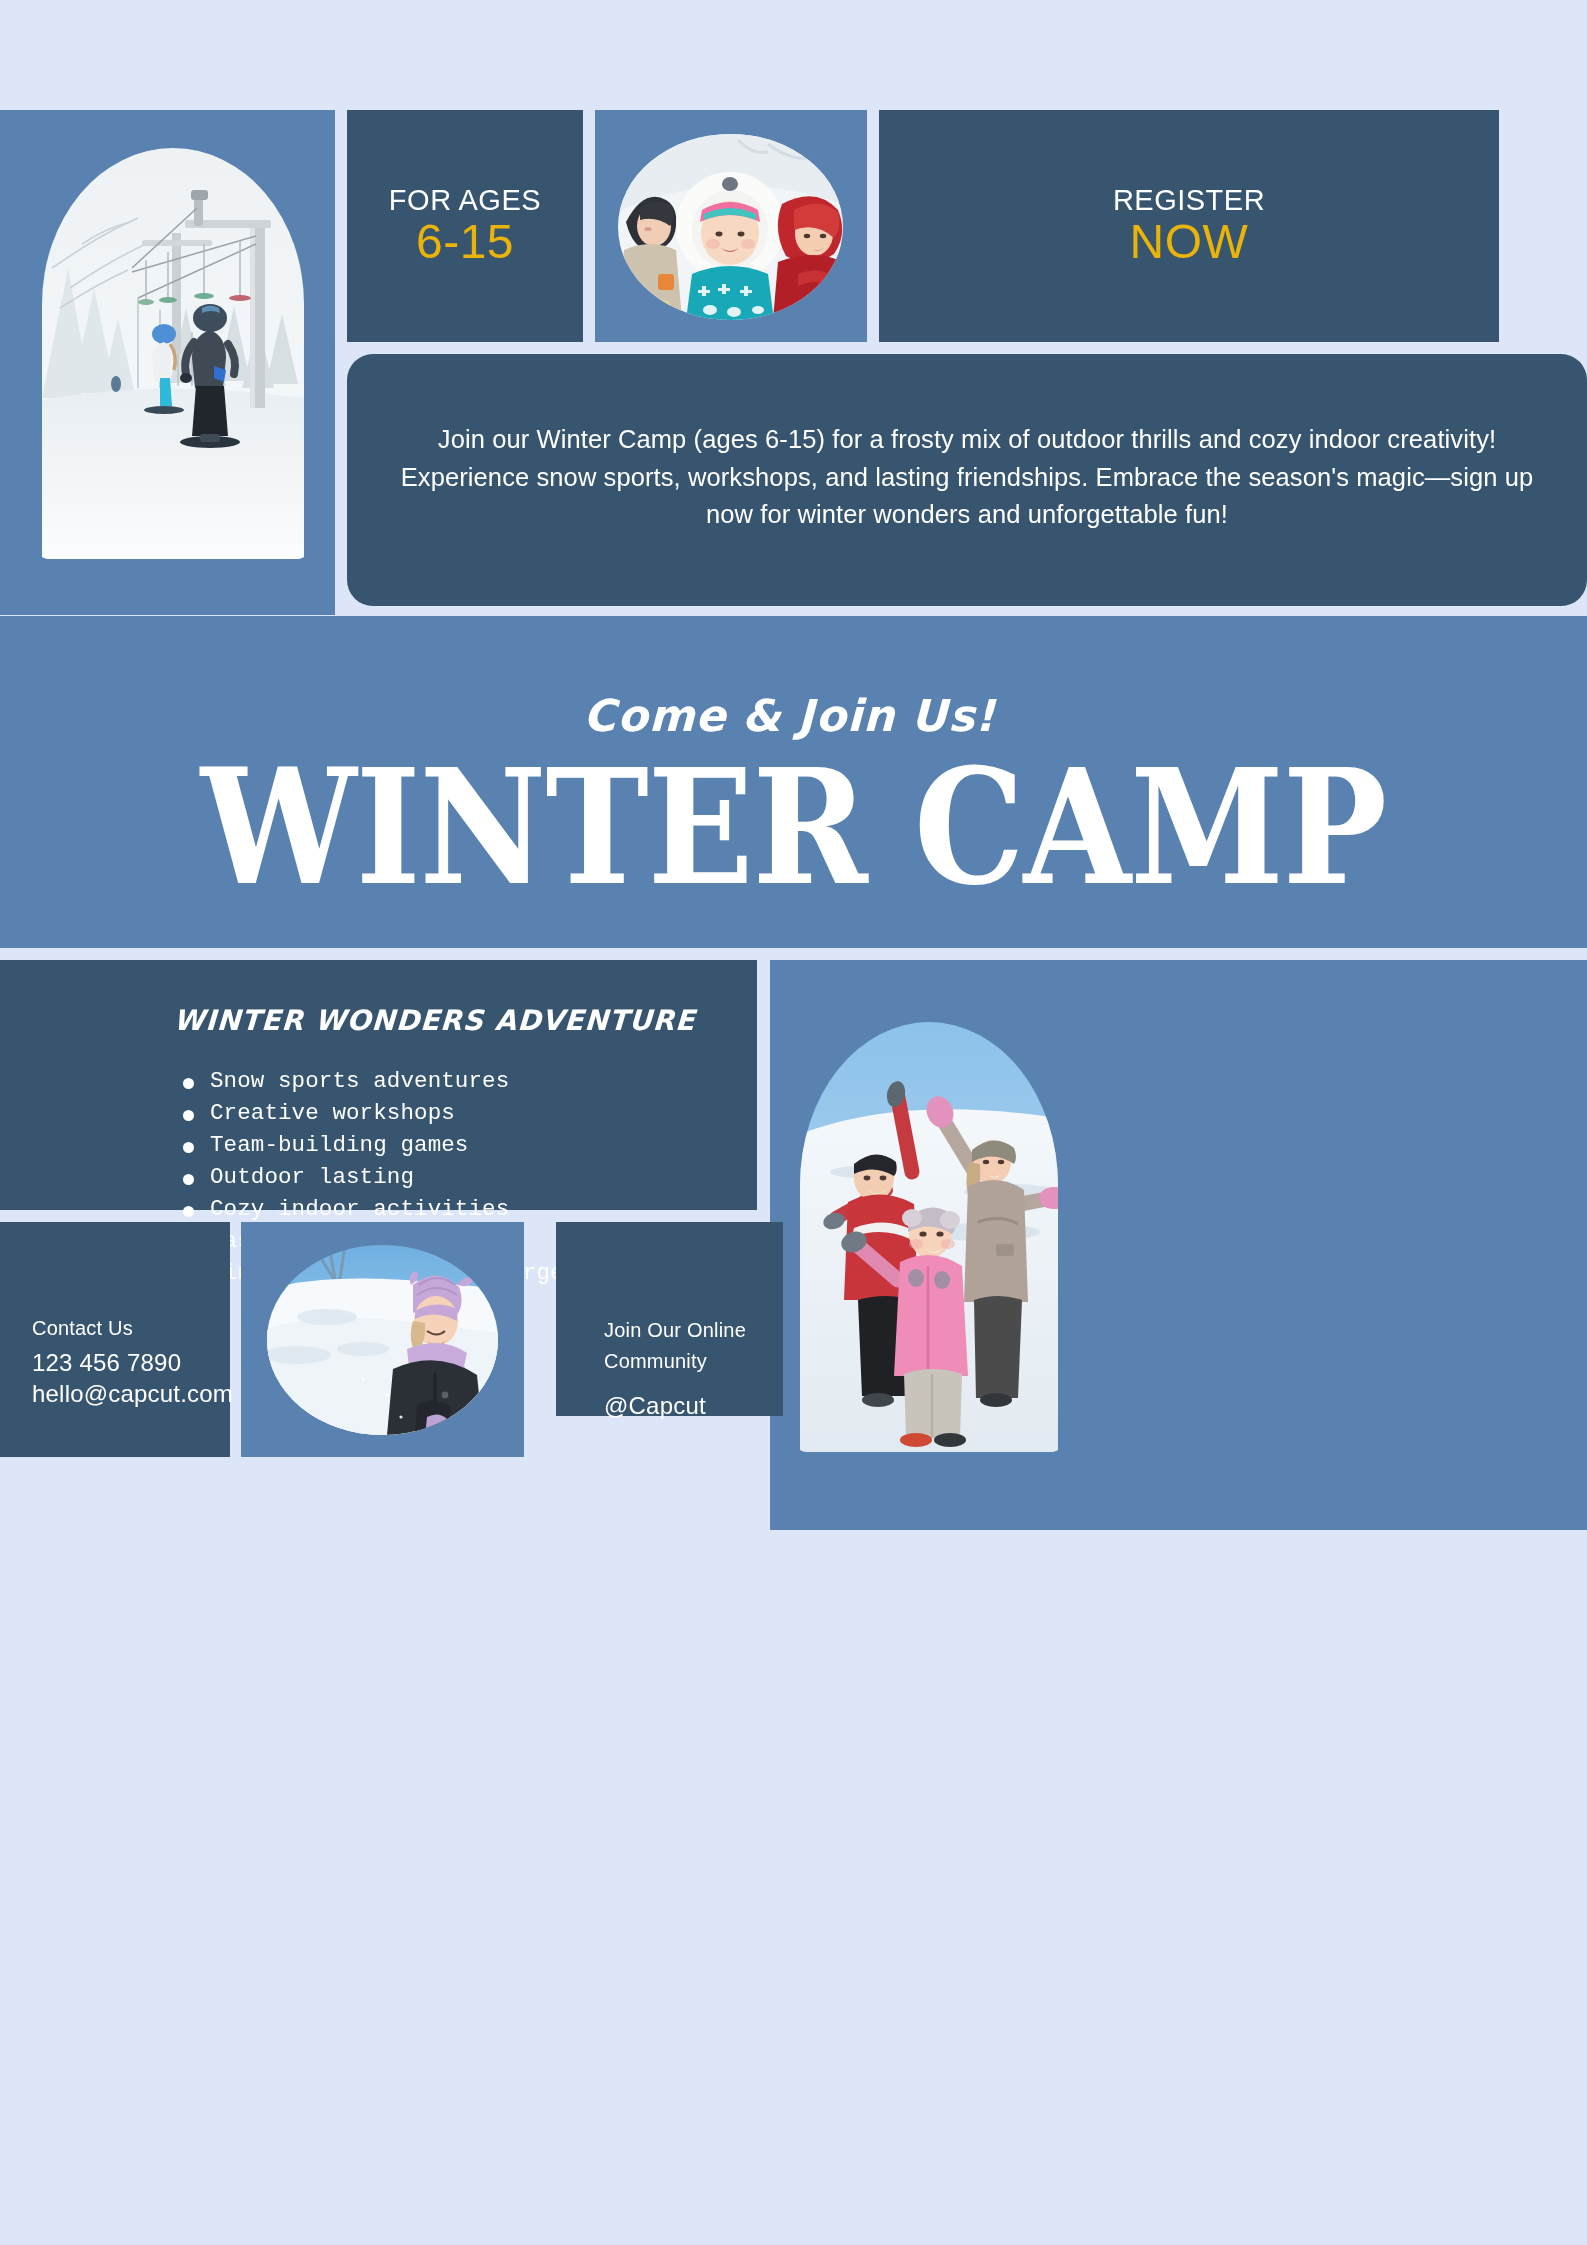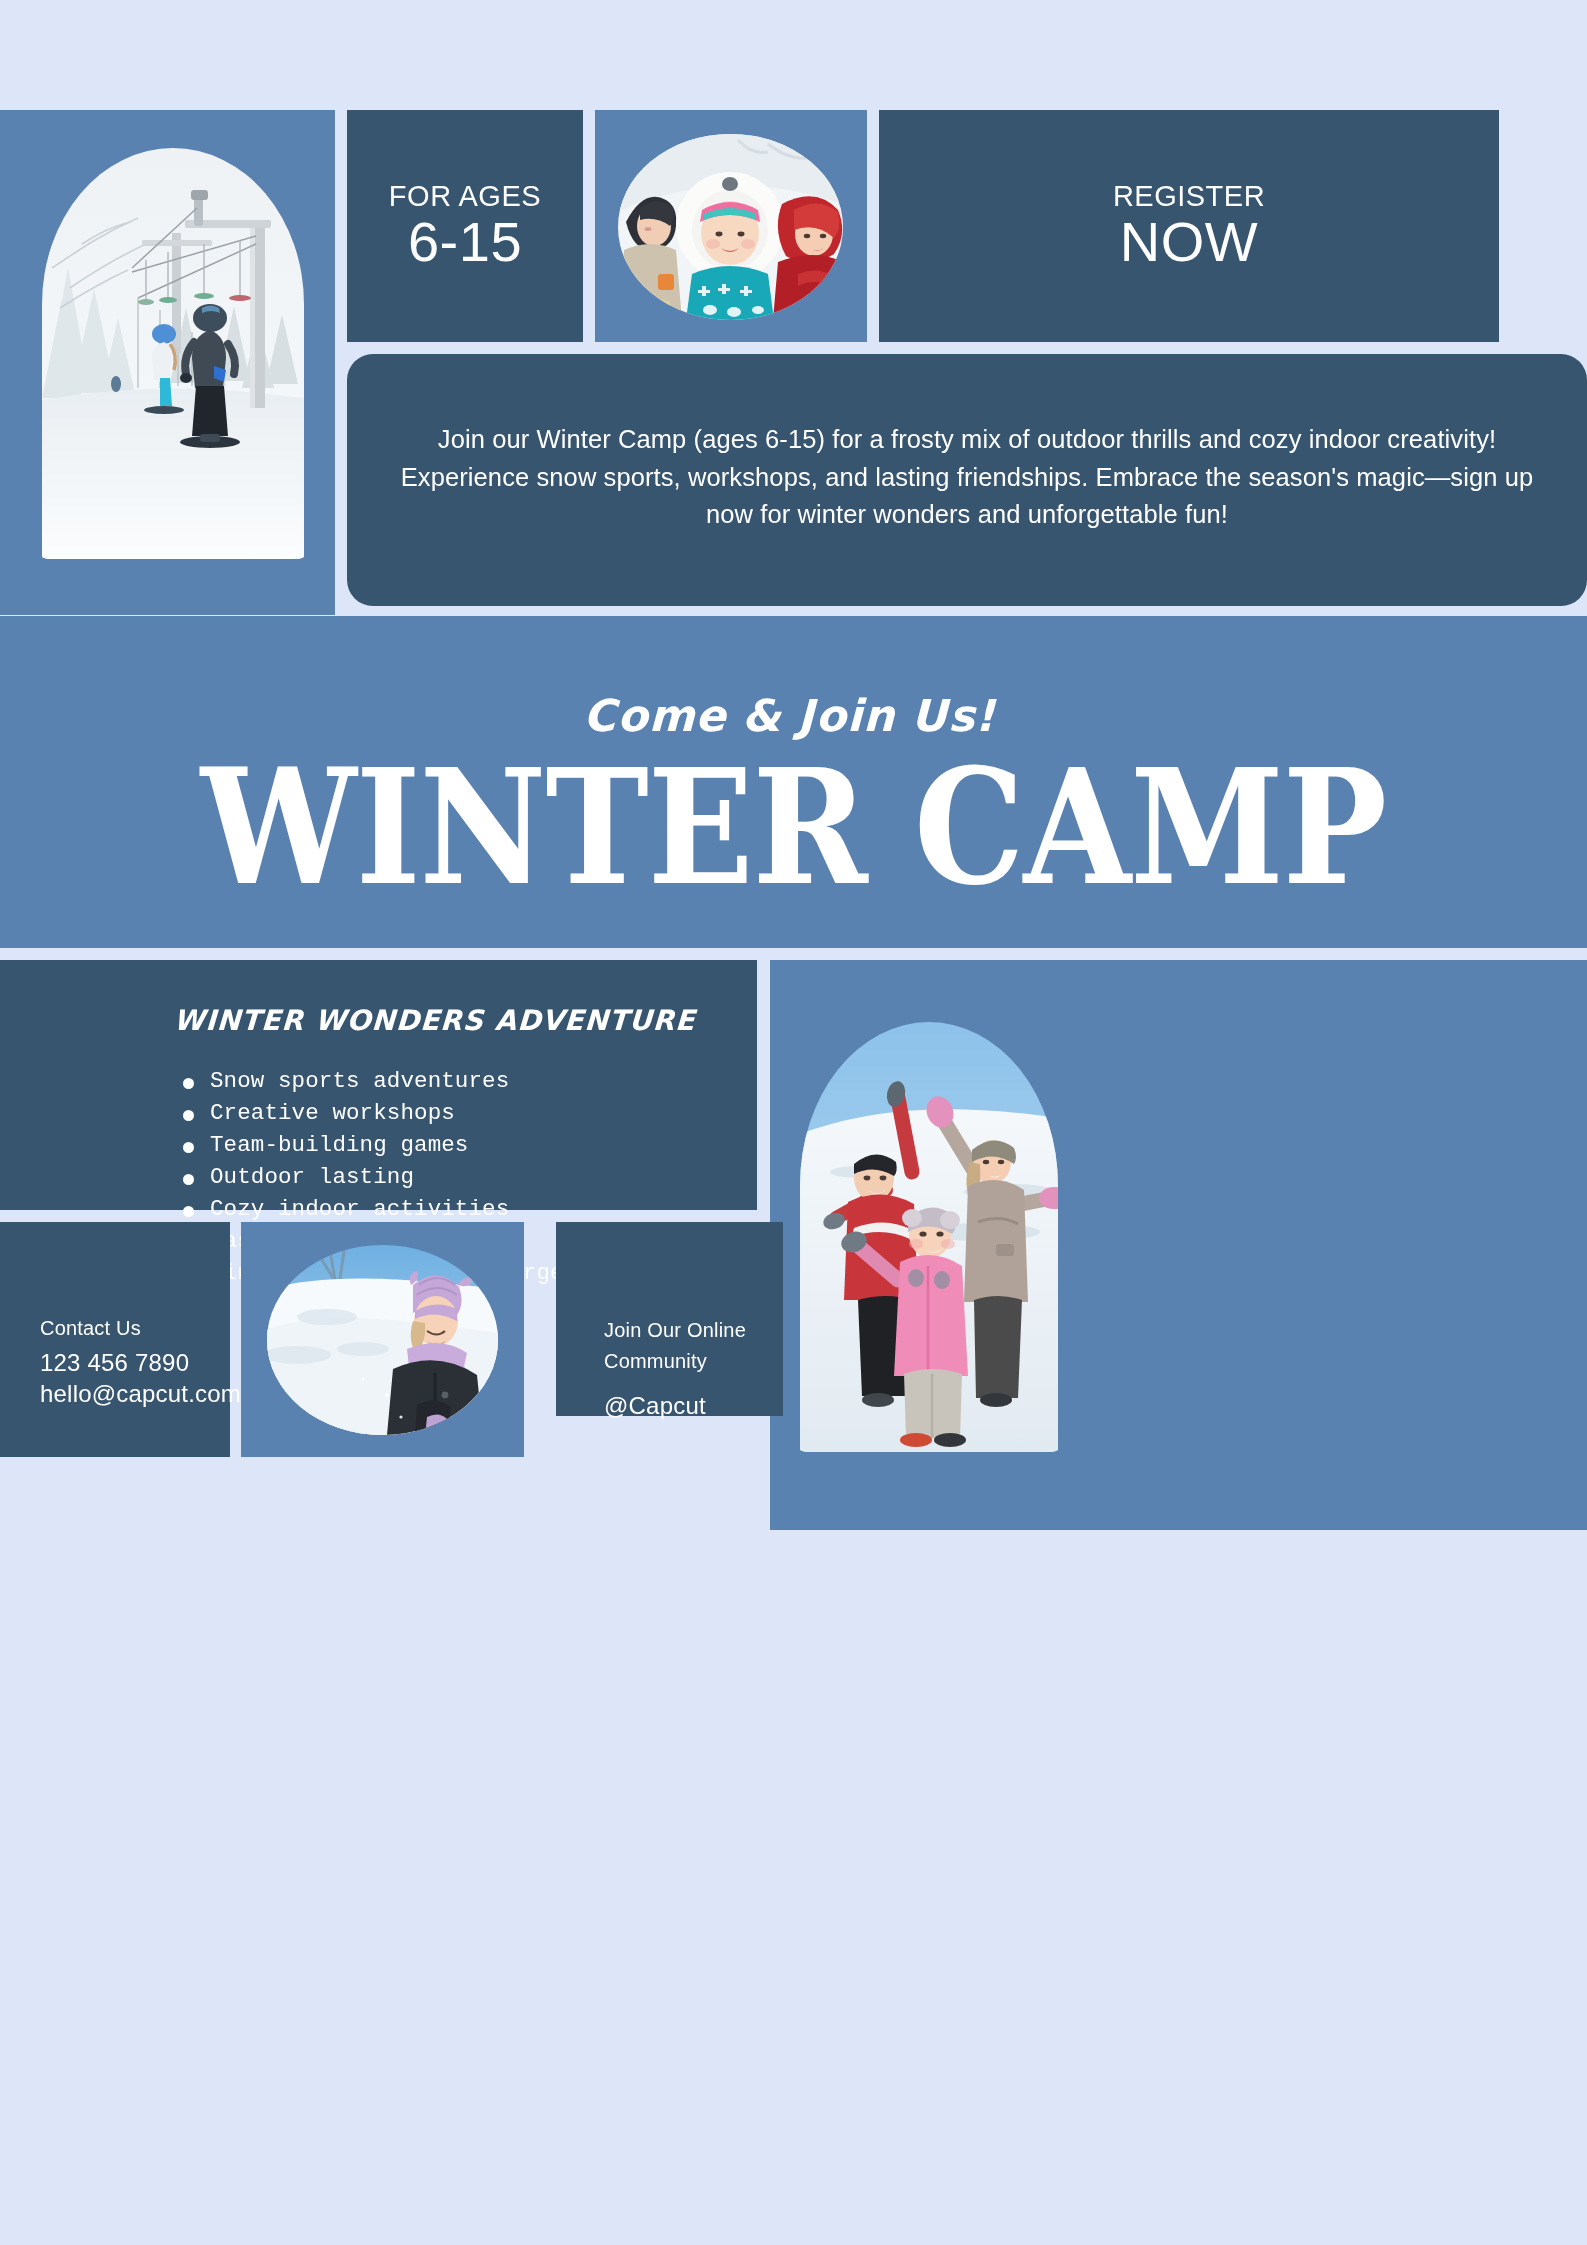--- a/index.html
+++ b/index.html
@@ -44,21 +44,21 @@
   #p-girl-panel   { left:241px;top:1222px; width:283px;  height:235px; }
   #photo-girl     { left:267px;top:1245px; width:231px;  height:190px; }
   #p-community    { left:556px;top:1222px; width:227px;  height:194px; }
 
   
   .label-sm {
     color:#fff; font-size:29px; font-weight:300;
     letter-spacing:.5px; text-align:center;
   }
   .label-lg {
-    color:#ffffff; font-size:56px; font-weight:300;
+    color:#eab308; font-size:48px; font-weight:300;
     letter-spacing:.5px; text-align:center; line-height:1.05;
   }
   #p-ages .inner, #p-register .inner {
     position:absolute; left:0; right:0; top:50%;
     transform:translateY(-50%);
   }
   #p-desc .inner {
     position:absolute; left:46px; right:46px; top:50%;
     transform:translateY(-52%);
     color:#fff; font-size:25.5px; font-weight:300;
@@ -98,21 +98,21 @@
     color:#fff; font-size:22.5px; font-weight:300;
     line-height:1.0; margin-bottom:9.5px;
     padding-left:34px; position:relative; letter-spacing:.1px;font-family:Liberation Mono, monospace;
   }
   #feature-list li::before {
     content:""; position:absolute; left:7px; top:8px;
     width:11px; height:11px; border-radius:50%; background:#fff;
   }
 
   .blk-txt { position:absolute; color:#fff; font-weight:300; }
-  #contact-inner   { left:40px; top:95px; }
+  #contact-inner   { left:32px; top:95px; }
   #community-inner { left:48px; top:97px; }
   .blk-head { font-size:20px; margin-bottom:8px; letter-spacing:.2px; }
   .blk-line { font-size:24px; line-height:1.28; letter-spacing:.2px; }
 </style>
 </head>
 <body>
 
 <div class="poster">
 
   <div class="panel mid" id="p-arch-panel"></div>

